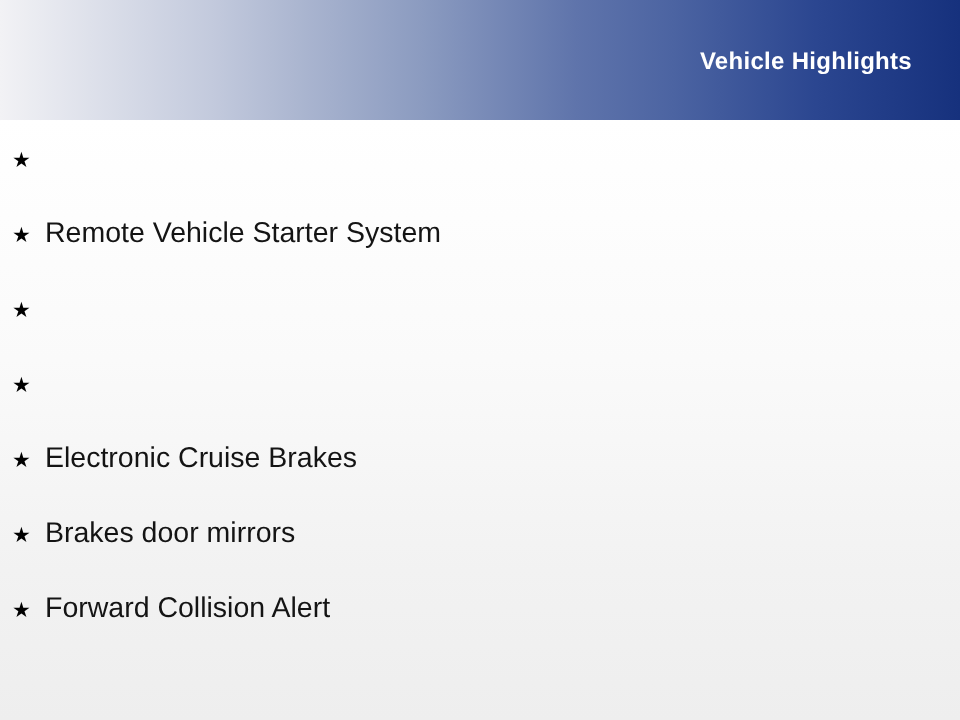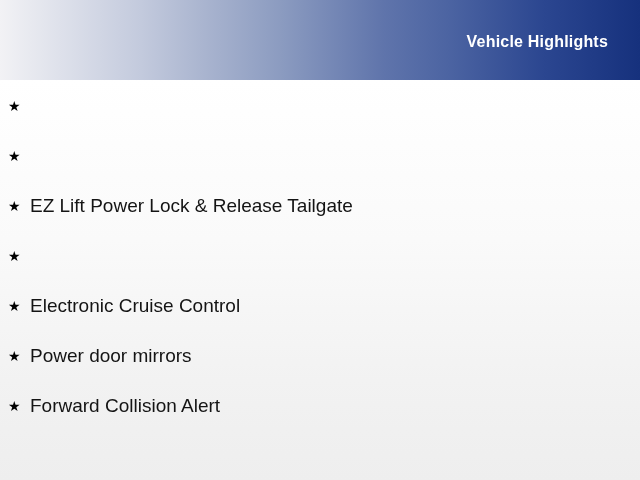--- a/index.html
+++ b/index.html
@@ -70,35 +70,35 @@
     <span class="header-title">Vehicle Highlights</span>
   </div>
 
   <div class="body">
 
   <div class="row">
       <span class="bullet">★</span>
     </div>
       <div class="row">
       <span class="bullet">★</span>
-    </div>
-      <div class="row">
-      <span class="bullet">★</span>
-      <span class="label">EZ Lift Power Lock &amp; Release Tailgate</span>
+      <span class="label">Remote Vehicle Starter System</span>
     </div>
       <div class="row">
       <span class="bullet">★</span>
     </div>
       <div class="row">
       <span class="bullet">★</span>
-      <span class="label">Electronic Cruise Control</span>
     </div>
       <div class="row">
       <span class="bullet">★</span>
-      <span class="label">Power door mirrors</span>
+      <span class="label">Electronic Cruise Brakes</span>
+    </div>
+      <div class="row">
+      <span class="bullet">★</span>
+      <span class="label">Brakes door mirrors</span>
     </div>
       <div class="row">
       <span class="bullet">★</span>
       <span class="label">Forward Collision Alert</span>
     </div>
     </div>
 
 </div>
 
 </body></html>

